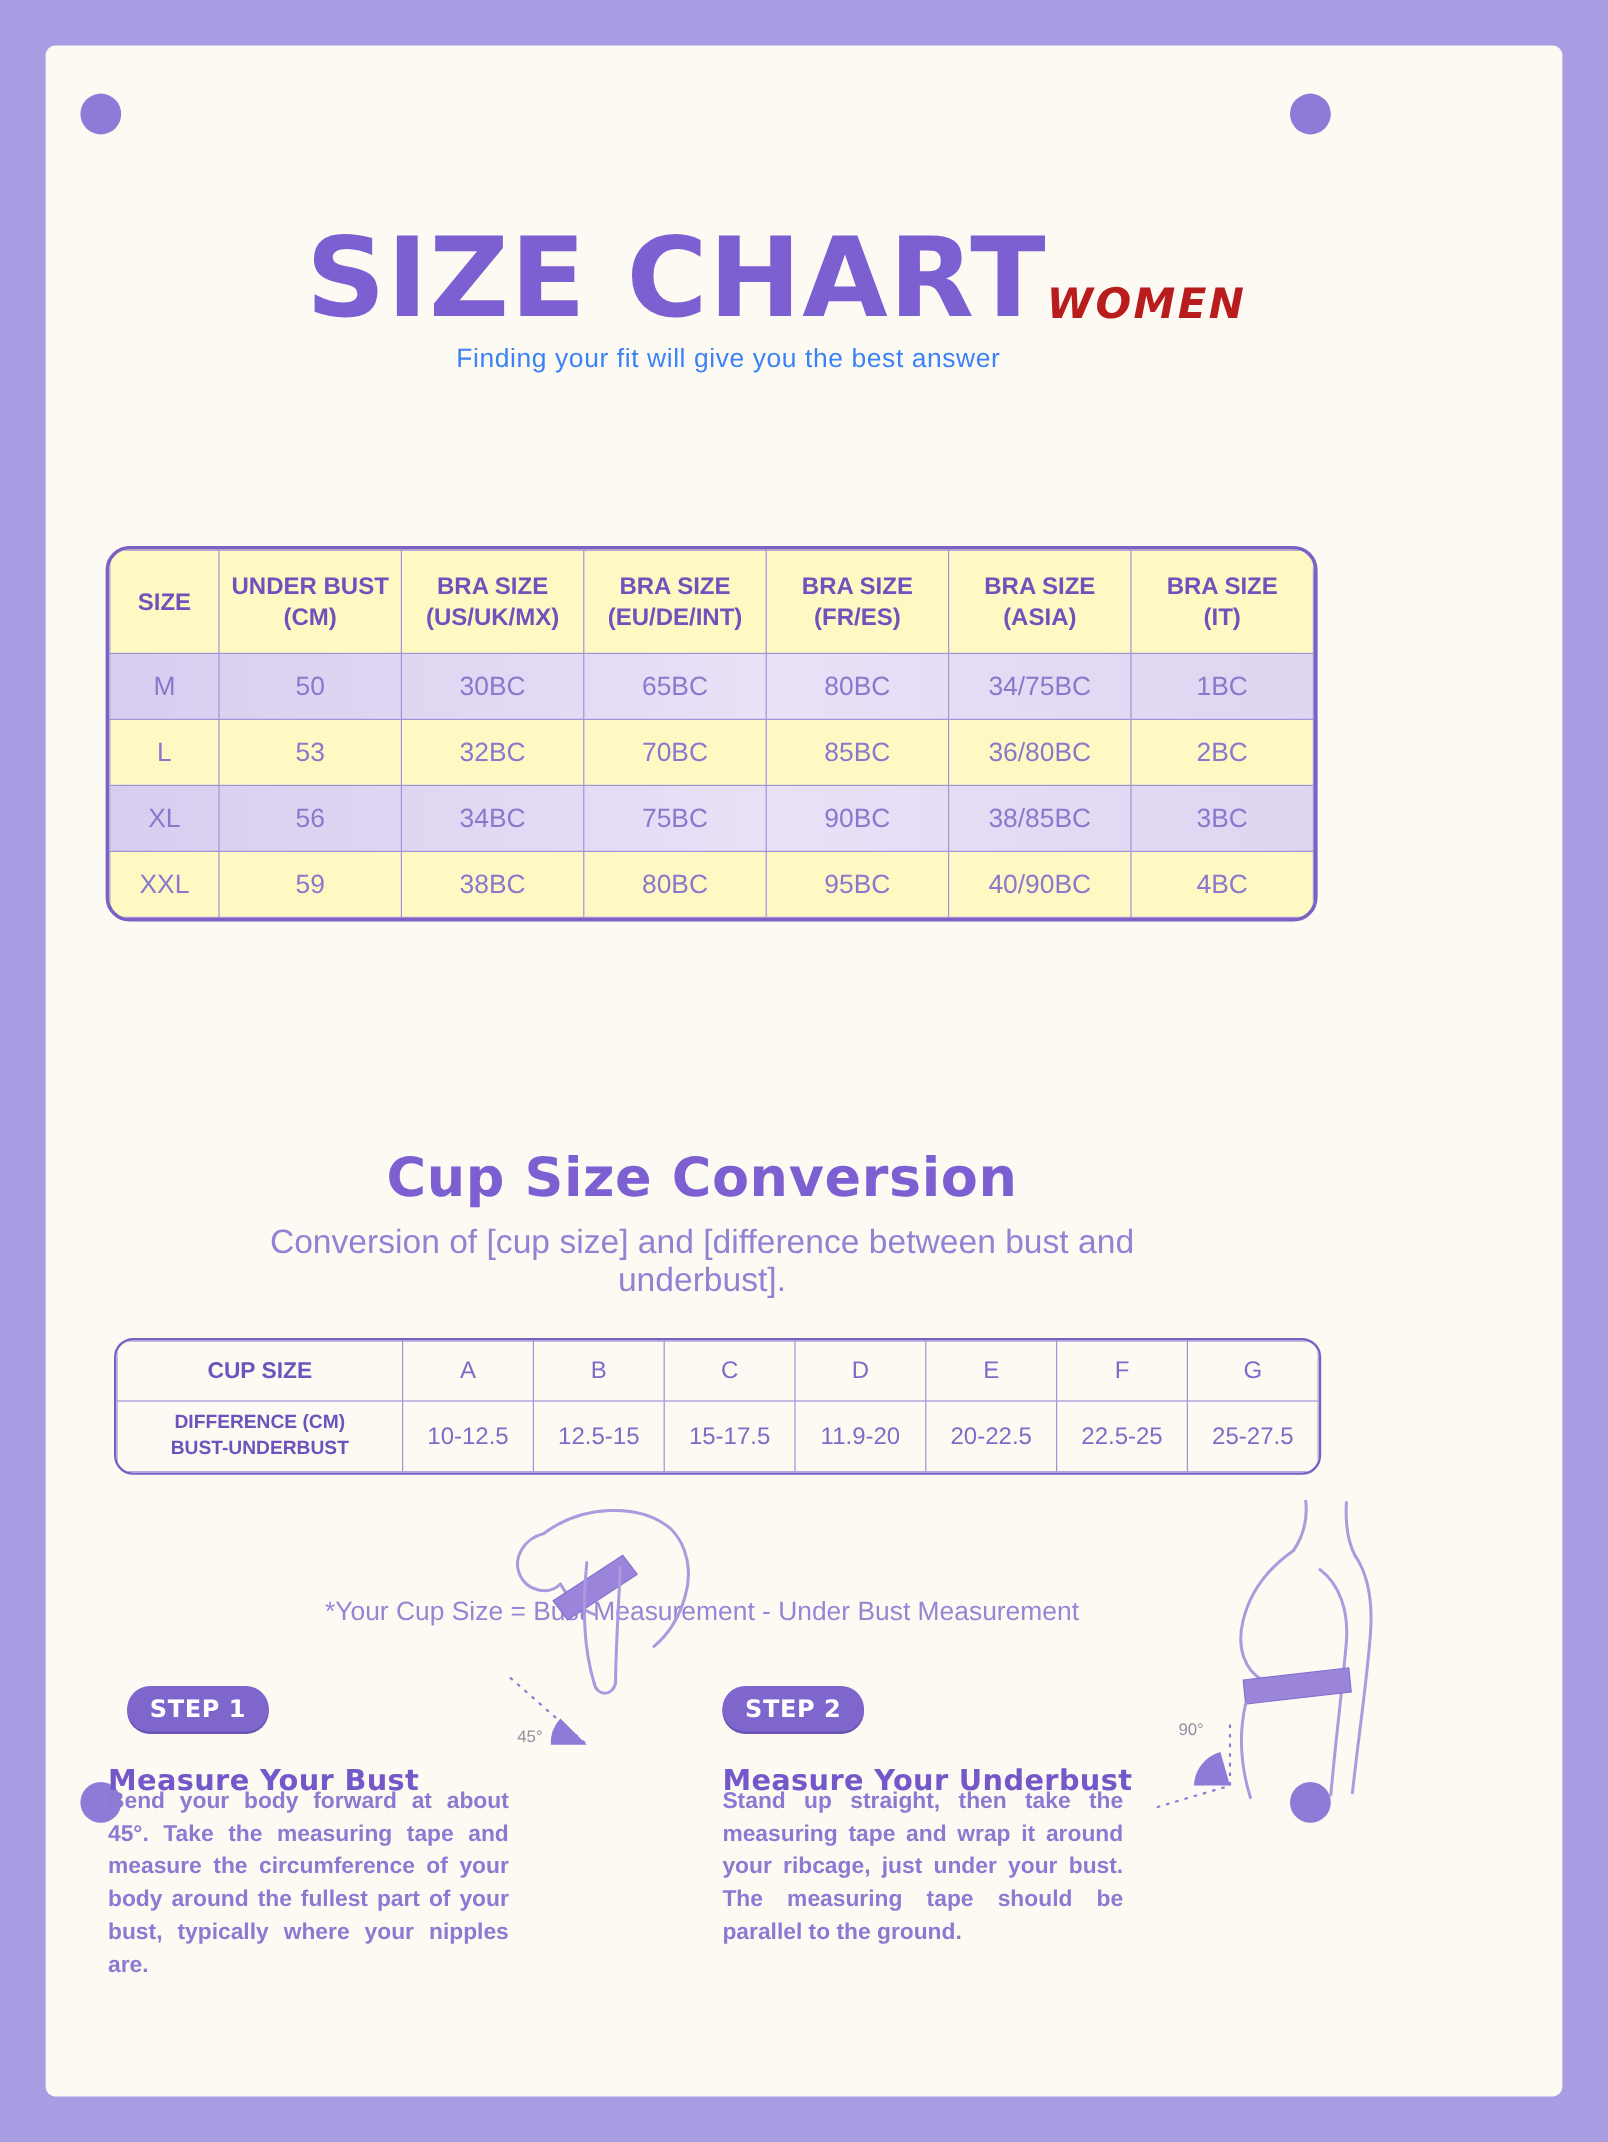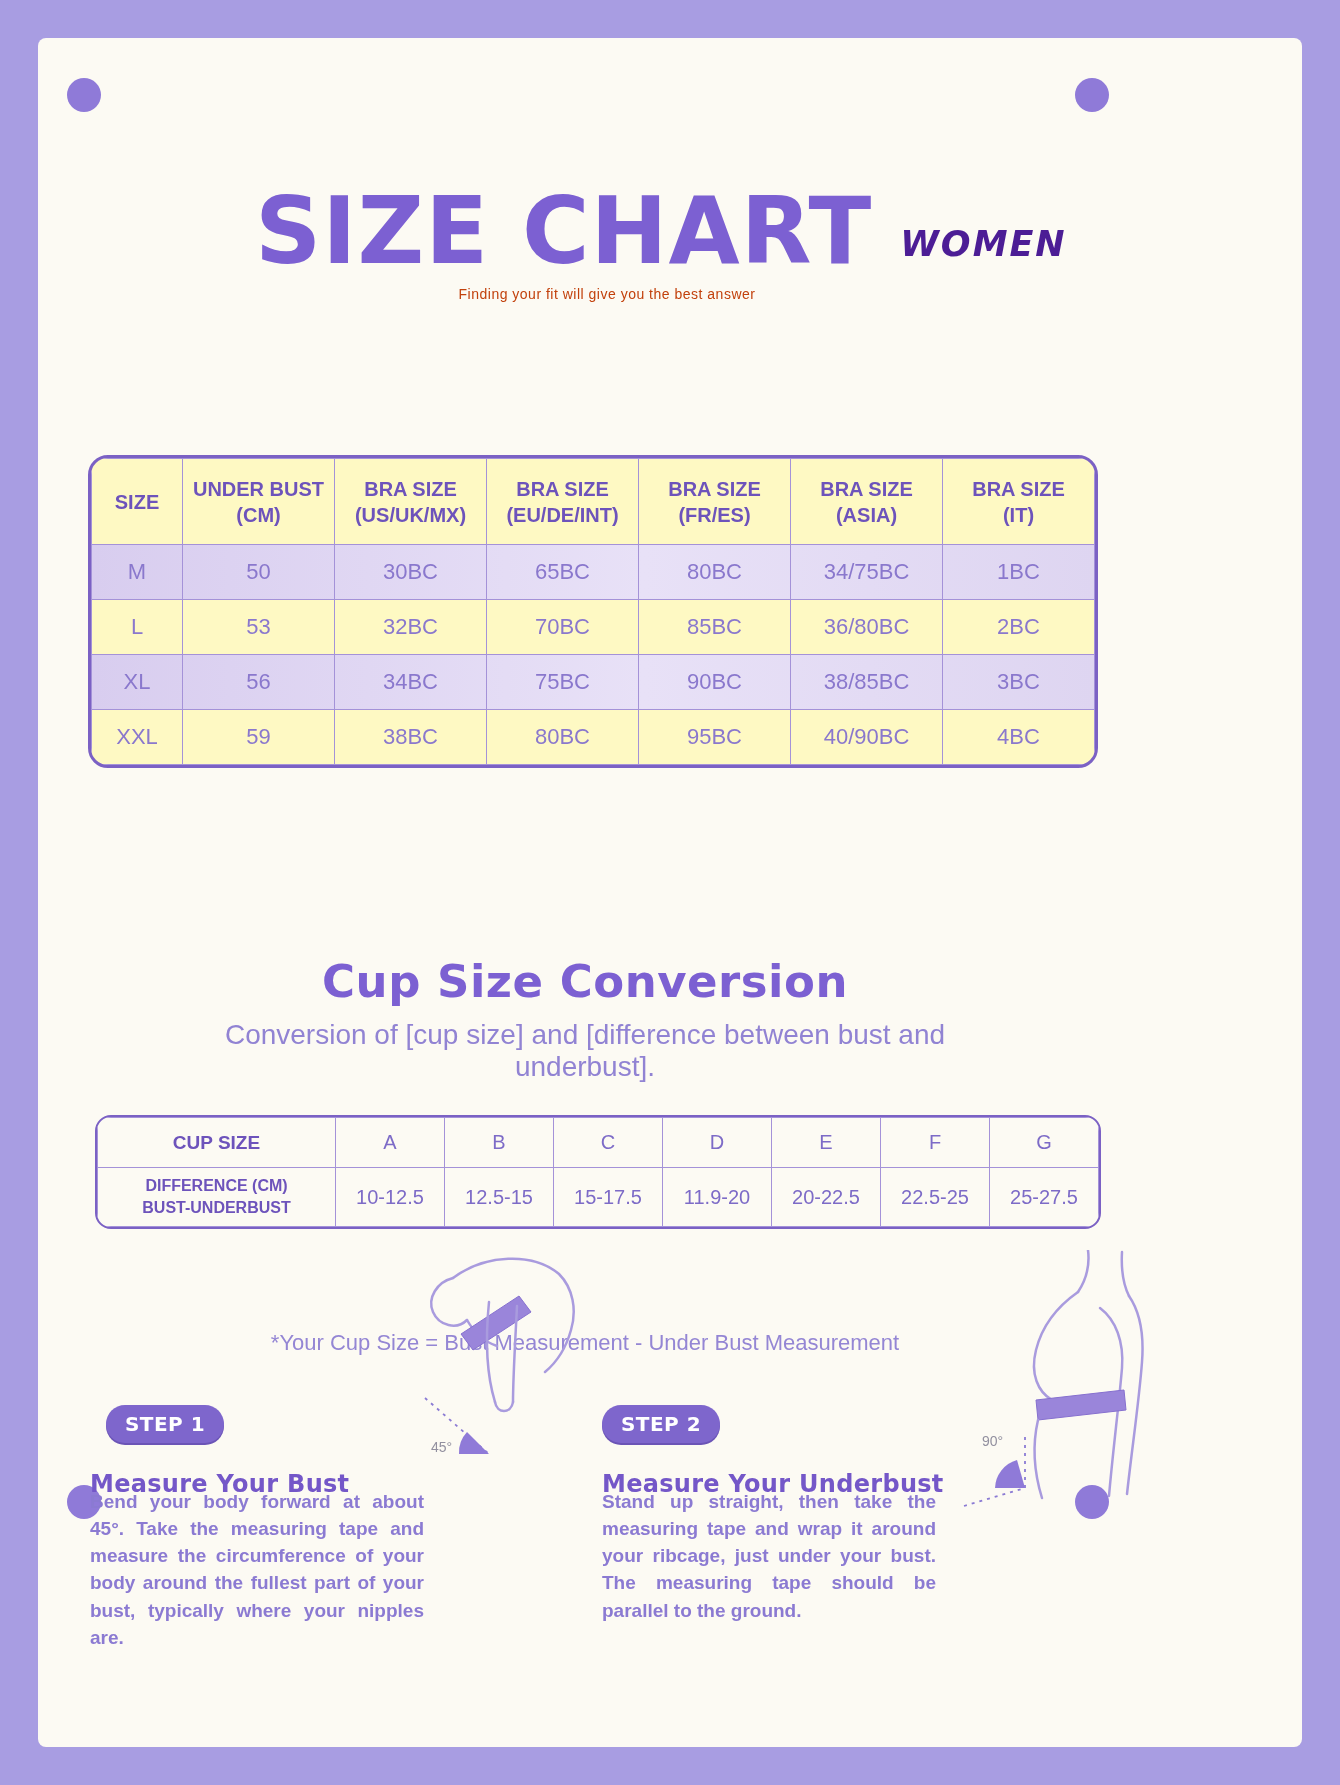--- a/index.html
+++ b/index.html
@@ -14,34 +14,34 @@
     background:#fcfaf3;border-radius:8px;overflow:hidden;
   }
   .dot{position:absolute;width:34px;height:34px;border-radius:50%;background:#8f7ad8;}
   .dot-tl{left:29px;top:40px}
   .dot-tr{left:1037px;top:40px}
   .dot-bl{left:29px;top:1447px}
   .dot-br{left:1037px;top:1447px}
 
   
   .title-row{
-    position:absolute;left:217px;top:148px;display:flex;align-items:flex-end;gap:28px;
+    position:absolute;left:217px;top:148px;display:flex;align-items:flex-end;
   }
   .big-title{
     font-family:"DejaVu Sans", sans-serif;
     font-size:92px;font-weight:bold;color:#7c60d2;line-height:1;letter-spacing:1px;white-space:nowrap;
   }
   .audience{
     font-family:"DejaVu Sans", sans-serif;
-    font-size:35px;font-weight:bold;font-style:italic;color:#4c1d95;letter-spacing:2px;
-    margin-bottom:14px;white-space:nowrap;
+    font-size:35px;font-weight:bold;font-style:italic;color:#b91c1c;letter-spacing:2px;
+    margin-bottom:4px;white-space:nowrap;
   }
   .subtitle{
     position:absolute;left:169px;top:248px;width:800px;text-align:center;
-    font-size:14px;color:#c2410c;letter-spacing:.5px;
+    font-size:22px;color:#3b82f6;letter-spacing:.5px;
   }
 
   
   .size-table-frame{
     position:absolute;left:50px;top:417px;width:1004px;
     border:3px solid #7b61c4;border-radius:20px;overflow:hidden;background:#fef9c3;
   }
   table{border-collapse:collapse;width:100%;table-layout:fixed;}
   .size-table td,.size-table th{
     border:1px solid #a492d8;text-align:center;vertical-align:middle;padding:0;

